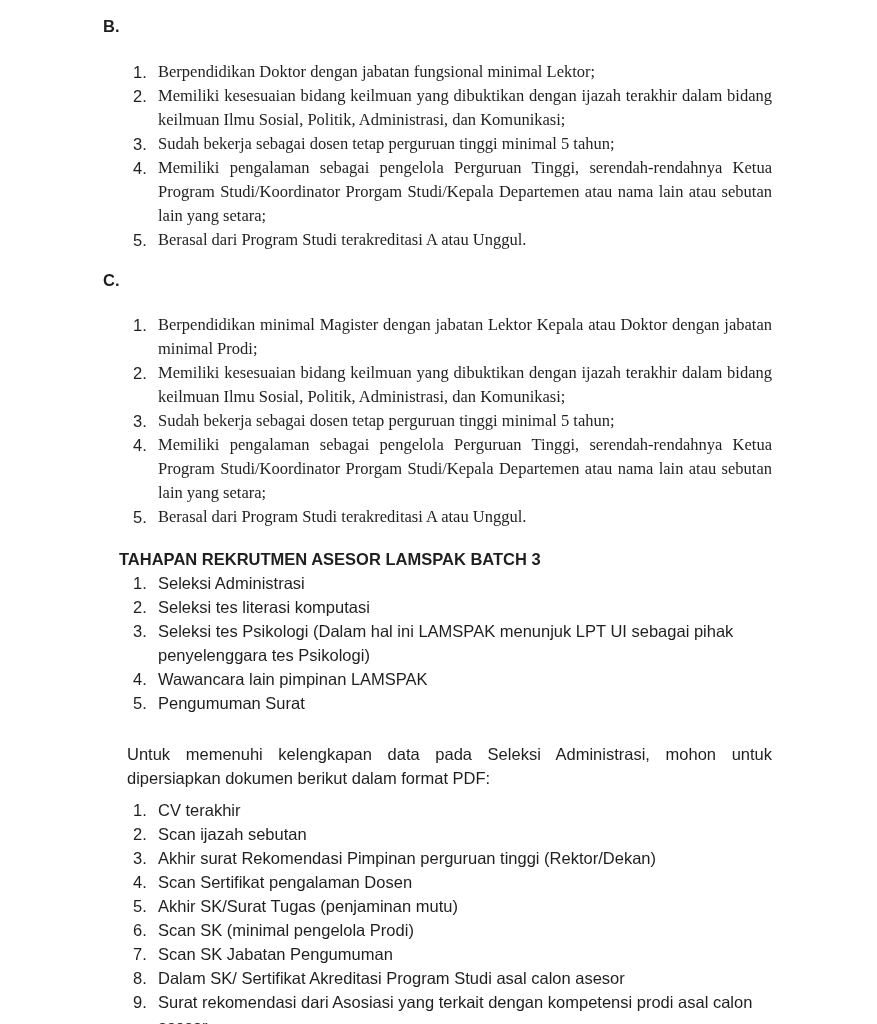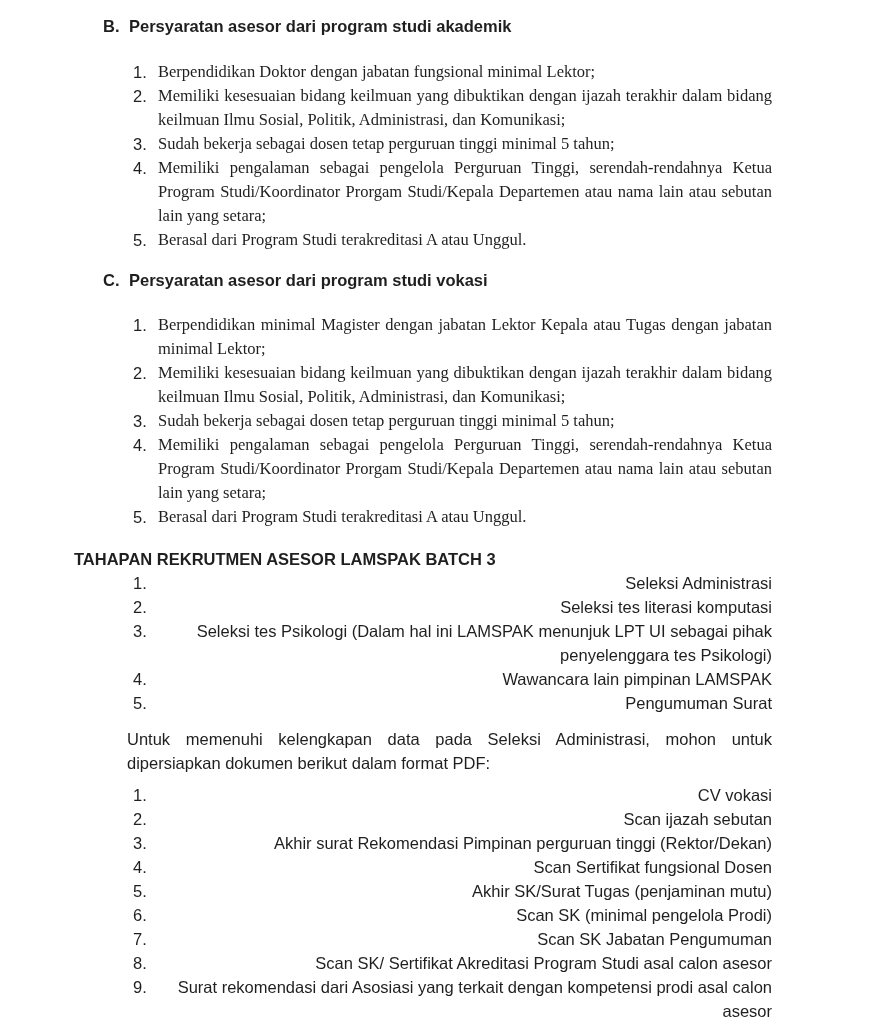--- a/index.html
+++ b/index.html
@@ -44,49 +44,48 @@
   .num-list .num {
     position: absolute;
     left: 30px;
     top: 0;
   }
   .num-list.justified .txt {
     display: block;
     text-align: justify;
     font-family: Liberation Serif, serif;
   }
-  .num-list .txt { display: block; text-align: right; }
+  .num-list .txt { display: block; }
   .list-b { margin-top: 22px; }
   .list-c { margin-top: 21px; }
   .list-tahapan { margin-top: 0; }
   .list-docs { margin-top: 8px; }
   
   .tahapan-heading {
     font-weight: bold;
     font-size: 16.5px;
     line-height: 24px;
     margin-top: 18px;
-    padding-left: 74px;
+    padding-left: 119px;
   }
   
   .intro-para {
-    margin-top: 12px;
+    margin-top: 27px;
     margin-left: 127px;
     width: 645px;
     text-align: justify;
   }
 </style>
 </head>
 <body>
 
 <div class="page">
 
   <h2 class="sec-heading sec-heading-b">
     <span class="sec-label">B.</span>
-    <span class="sec-title">Persyaratan asesor dari program studi akademik</span>
   </h2>
   <ol class="num-list justified list-b">
     <li>
       <span class="num">1.</span>
       <span class="txt">Berpendidikan Doktor dengan jabatan fungsional minimal Lektor;</span>
     </li>
     <li>
       <span class="num">2.</span>
       <span class="txt">Memiliki kesesuaian bidang keilmuan yang dibuktikan dengan ijazah terakhir dalam bidang keilmuan Ilmu Sosial, Politik, Administrasi, dan Komunikasi;</span>
     </li>
@@ -99,26 +98,25 @@
       <span class="txt">Memiliki pengalaman sebagai pengelola Perguruan Tinggi, serendah-rendahnya Ketua Program Studi/Koordinator Prorgam Studi/Kepala Departemen atau nama lain atau sebutan lain yang setara;</span>
     </li>
     <li>
       <span class="num">5.</span>
       <span class="txt">Berasal dari Program Studi terakreditasi A atau Unggul.</span>
     </li>
   </ol>
 
   <h2 class="sec-heading sec-heading-c">
     <span class="sec-label">C.</span>
-    <span class="sec-title">Persyaratan asesor dari program studi vokasi</span>
   </h2>
   <ol class="num-list justified list-c">
     <li>
       <span class="num">1.</span>
-      <span class="txt">Berpendidikan minimal Magister dengan jabatan Lektor Kepala atau Tugas dengan jabatan minimal Lektor;</span>
+      <span class="txt">Berpendidikan minimal Magister dengan jabatan Lektor Kepala atau Doktor dengan jabatan minimal Prodi;</span>
     </li>
     <li>
       <span class="num">2.</span>
       <span class="txt">Memiliki kesesuaian bidang keilmuan yang dibuktikan dengan ijazah terakhir dalam bidang keilmuan Ilmu Sosial, Politik, Administrasi, dan Komunikasi;</span>
     </li>
     <li>
       <span class="num">3.</span>
       <span class="txt">Sudah bekerja sebagai dosen tetap perguruan tinggi minimal 5 tahun;</span>
     </li>
     <li>
@@ -153,49 +151,49 @@
       <span class="num">5.</span>
       <span class="txt">Pengumuman Surat</span>
     </li>
   </ol>
 
   <p class="intro-para">Untuk memenuhi kelengkapan data pada Seleksi Administrasi, mohon untuk dipersiapkan dokumen berikut dalam format PDF:</p>
 
   <ol class="num-list list-docs">
     <li>
       <span class="num">1.</span>
-      <span class="txt">CV vokasi</span>
+      <span class="txt">CV terakhir</span>
     </li>
     <li>
       <span class="num">2.</span>
       <span class="txt">Scan ijazah sebutan</span>
     </li>
     <li>
       <span class="num">3.</span>
       <span class="txt">Akhir surat Rekomendasi Pimpinan perguruan tinggi (Rektor/Dekan)</span>
     </li>
     <li>
       <span class="num">4.</span>
-      <span class="txt">Scan Sertifikat fungsional Dosen</span>
+      <span class="txt">Scan Sertifikat pengalaman Dosen</span>
     </li>
     <li>
       <span class="num">5.</span>
       <span class="txt">Akhir SK/Surat Tugas (penjaminan mutu)</span>
     </li>
     <li>
       <span class="num">6.</span>
       <span class="txt">Scan SK (minimal pengelola Prodi)</span>
     </li>
     <li>
       <span class="num">7.</span>
       <span class="txt">Scan SK Jabatan Pengumuman</span>
     </li>
     <li>
       <span class="num">8.</span>
-      <span class="txt">Scan SK/ Sertifikat Akreditasi Program Studi asal calon asesor</span>
+      <span class="txt">Dalam SK/ Sertifikat Akreditasi Program Studi asal calon asesor</span>
     </li>
     <li>
       <span class="num">9.</span>
       <span class="txt">Surat rekomendasi dari Asosiasi yang terkait dengan kompetensi prodi asal calon asesor</span>
     </li>
   </ol>
 
 </div>
 
 </body></html>

